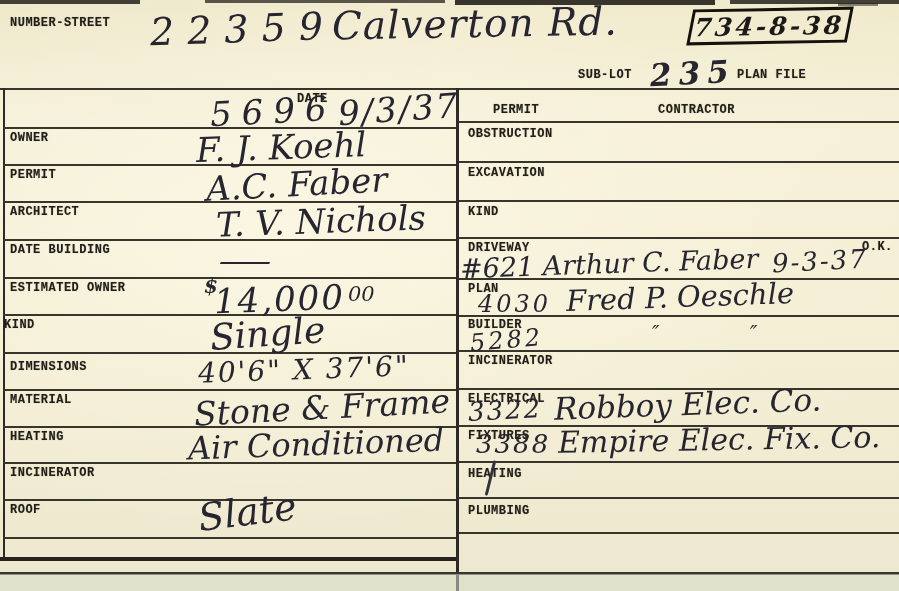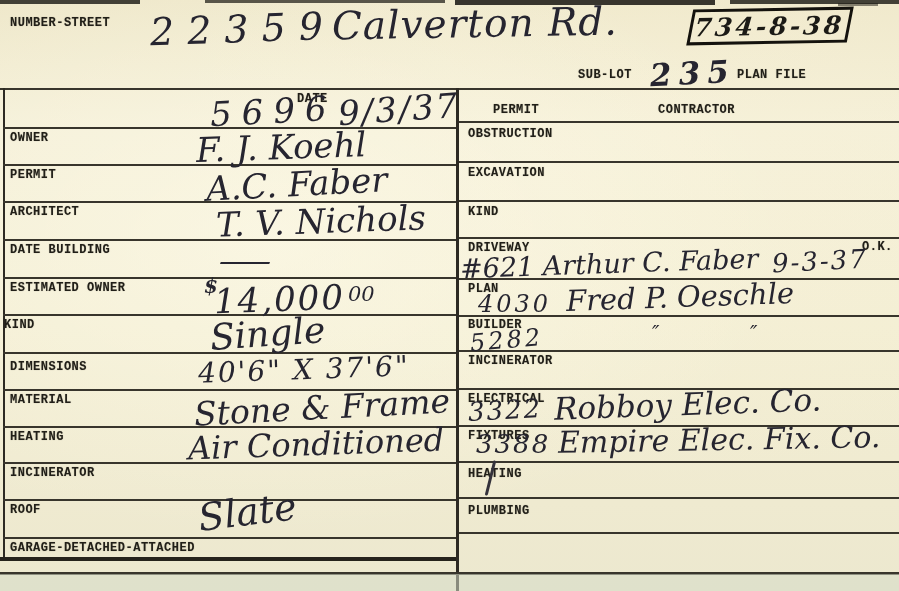--- a/index.html
+++ b/index.html
@@ -99,21 +99,20 @@
   <span class="typed" style="left:10px; top:168px;">PERMIT</span>
   <span class="typed" style="left:10px; top:205px;">ARCHITECT</span>
   <span class="typed" style="left:10px; top:243px;">DATE BUILDING</span>
   <span class="typed" style="left:10px; top:281px;">ESTIMATED OWNER</span>
   <span class="typed" style="left:4px; top:318px;">KIND</span>
   <span class="typed" style="left:10px; top:360px;">DIMENSIONS</span>
   <span class="typed" style="left:10px; top:393px;">MATERIAL</span>
   <span class="typed" style="left:10px; top:430px;">HEATING</span>
   <span class="typed" style="left:10px; top:466px;">INCINERATOR</span>
   <span class="typed" style="left:10px; top:503px;">ROOF</span>
-  <span class="typed" style="left:10px; top:541px;">GARAGE-DETACHED-ATTACHED</span>
 
   <span class="hw" style="left:210px; top:94px; font-size:34px; letter-spacing:10px; transform:rotate(-3deg);">5696</span>
   <span class="hw" style="left:338px; top:92px; font-size:34px; letter-spacing:2px; transform:rotate(-4deg);">9/3/37</span>
   <span class="hw" style="left:196px; top:130px; font-size:34px; transform:rotate(-2deg);">F. J. Koehl</span>
   <span class="hw" style="left:206px; top:167px; font-size:34px; transform:rotate(-3deg);">A.C. Faber</span>
   <span class="hw" style="left:216px; top:204px; font-size:34px; transform:rotate(-2deg);">T. V. Nichols</span>
   <span class="hw" style="left:218px; top:246px; font-size:30px; transform:scaleX(1.8); transform-origin:left;">—</span>
   <span class="hw" style="left:204px; top:276px; font-size:20px; font-weight:700;">$</span>
   <span class="hw" style="left:214px; top:282px; font-size:34px; letter-spacing:2px; transform:rotate(-2deg);">14,000</span>
   <span class="hw" style="left:348px; top:284px; font-size:21px;">00</span>

